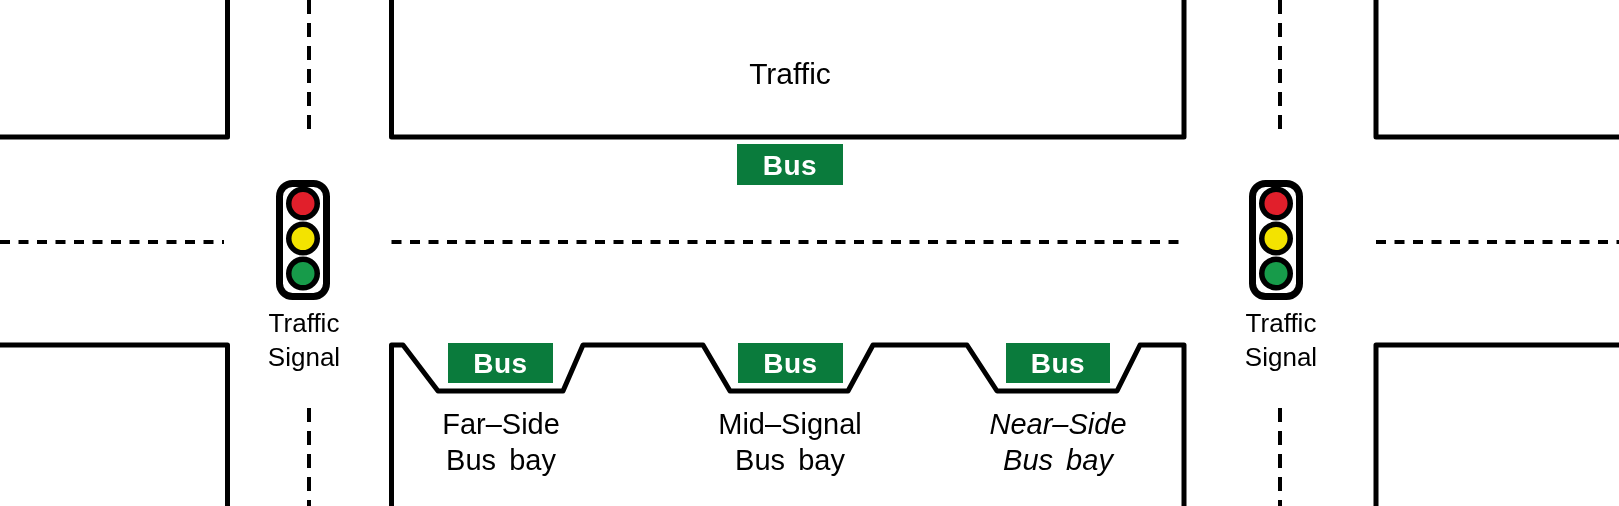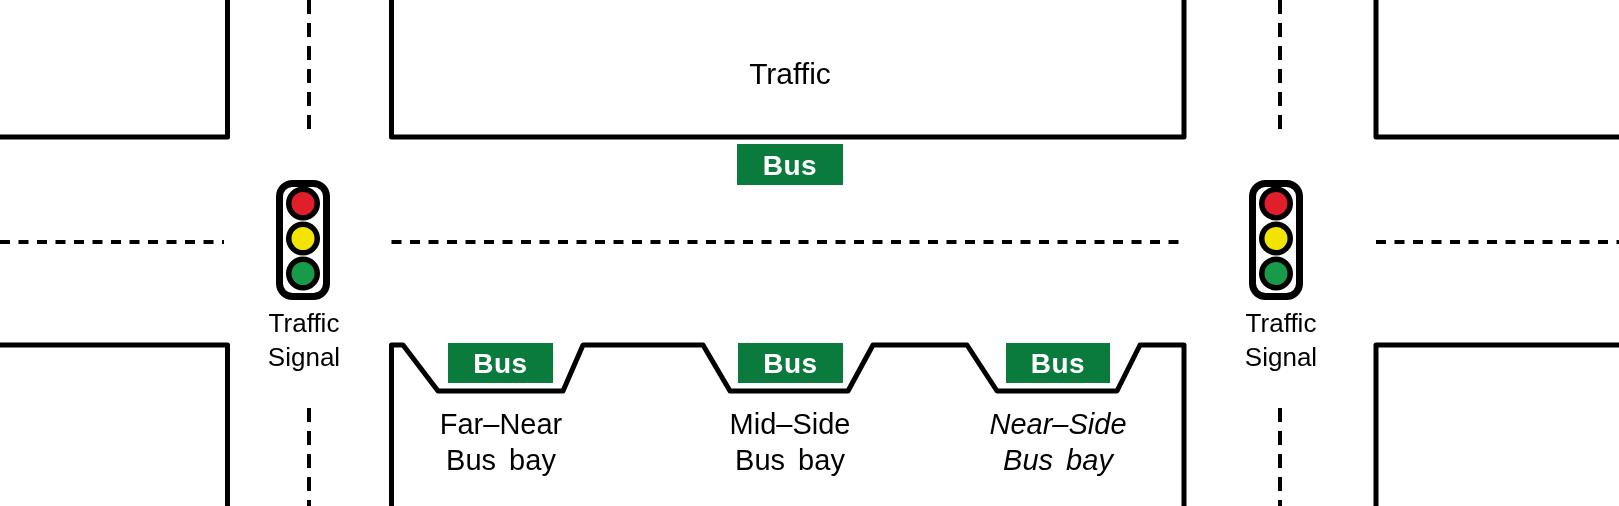--- a/index.html
+++ b/index.html
@@ -102,26 +102,26 @@
     <span>Traffic</span>
     <span>Signal</span>
   </div>
 
   <div class="label label-signal" style="left:1281px; top:306px;">
     <span>Traffic</span>
     <span>Signal</span>
   </div>
 
   <div class="label label-bay" style="left:501px; top:406px;">
-    <span>Far–Near</span>
+    <span>Far–Side</span>
     <span>Bus bay</span>
   </div>
 
   <div class="label label-bay" style="left:790px; top:406px;">
-    <span>Mid–Side</span>
+    <span>Mid–Signal</span>
     <span>Bus bay</span>
   </div>
 
   <div class="label label-bay" style="left:1058px; top:406px;font-style:italic;">
     <span>Near–Side</span>
     <span>Bus bay</span>
   </div>
 
 </div>
 

